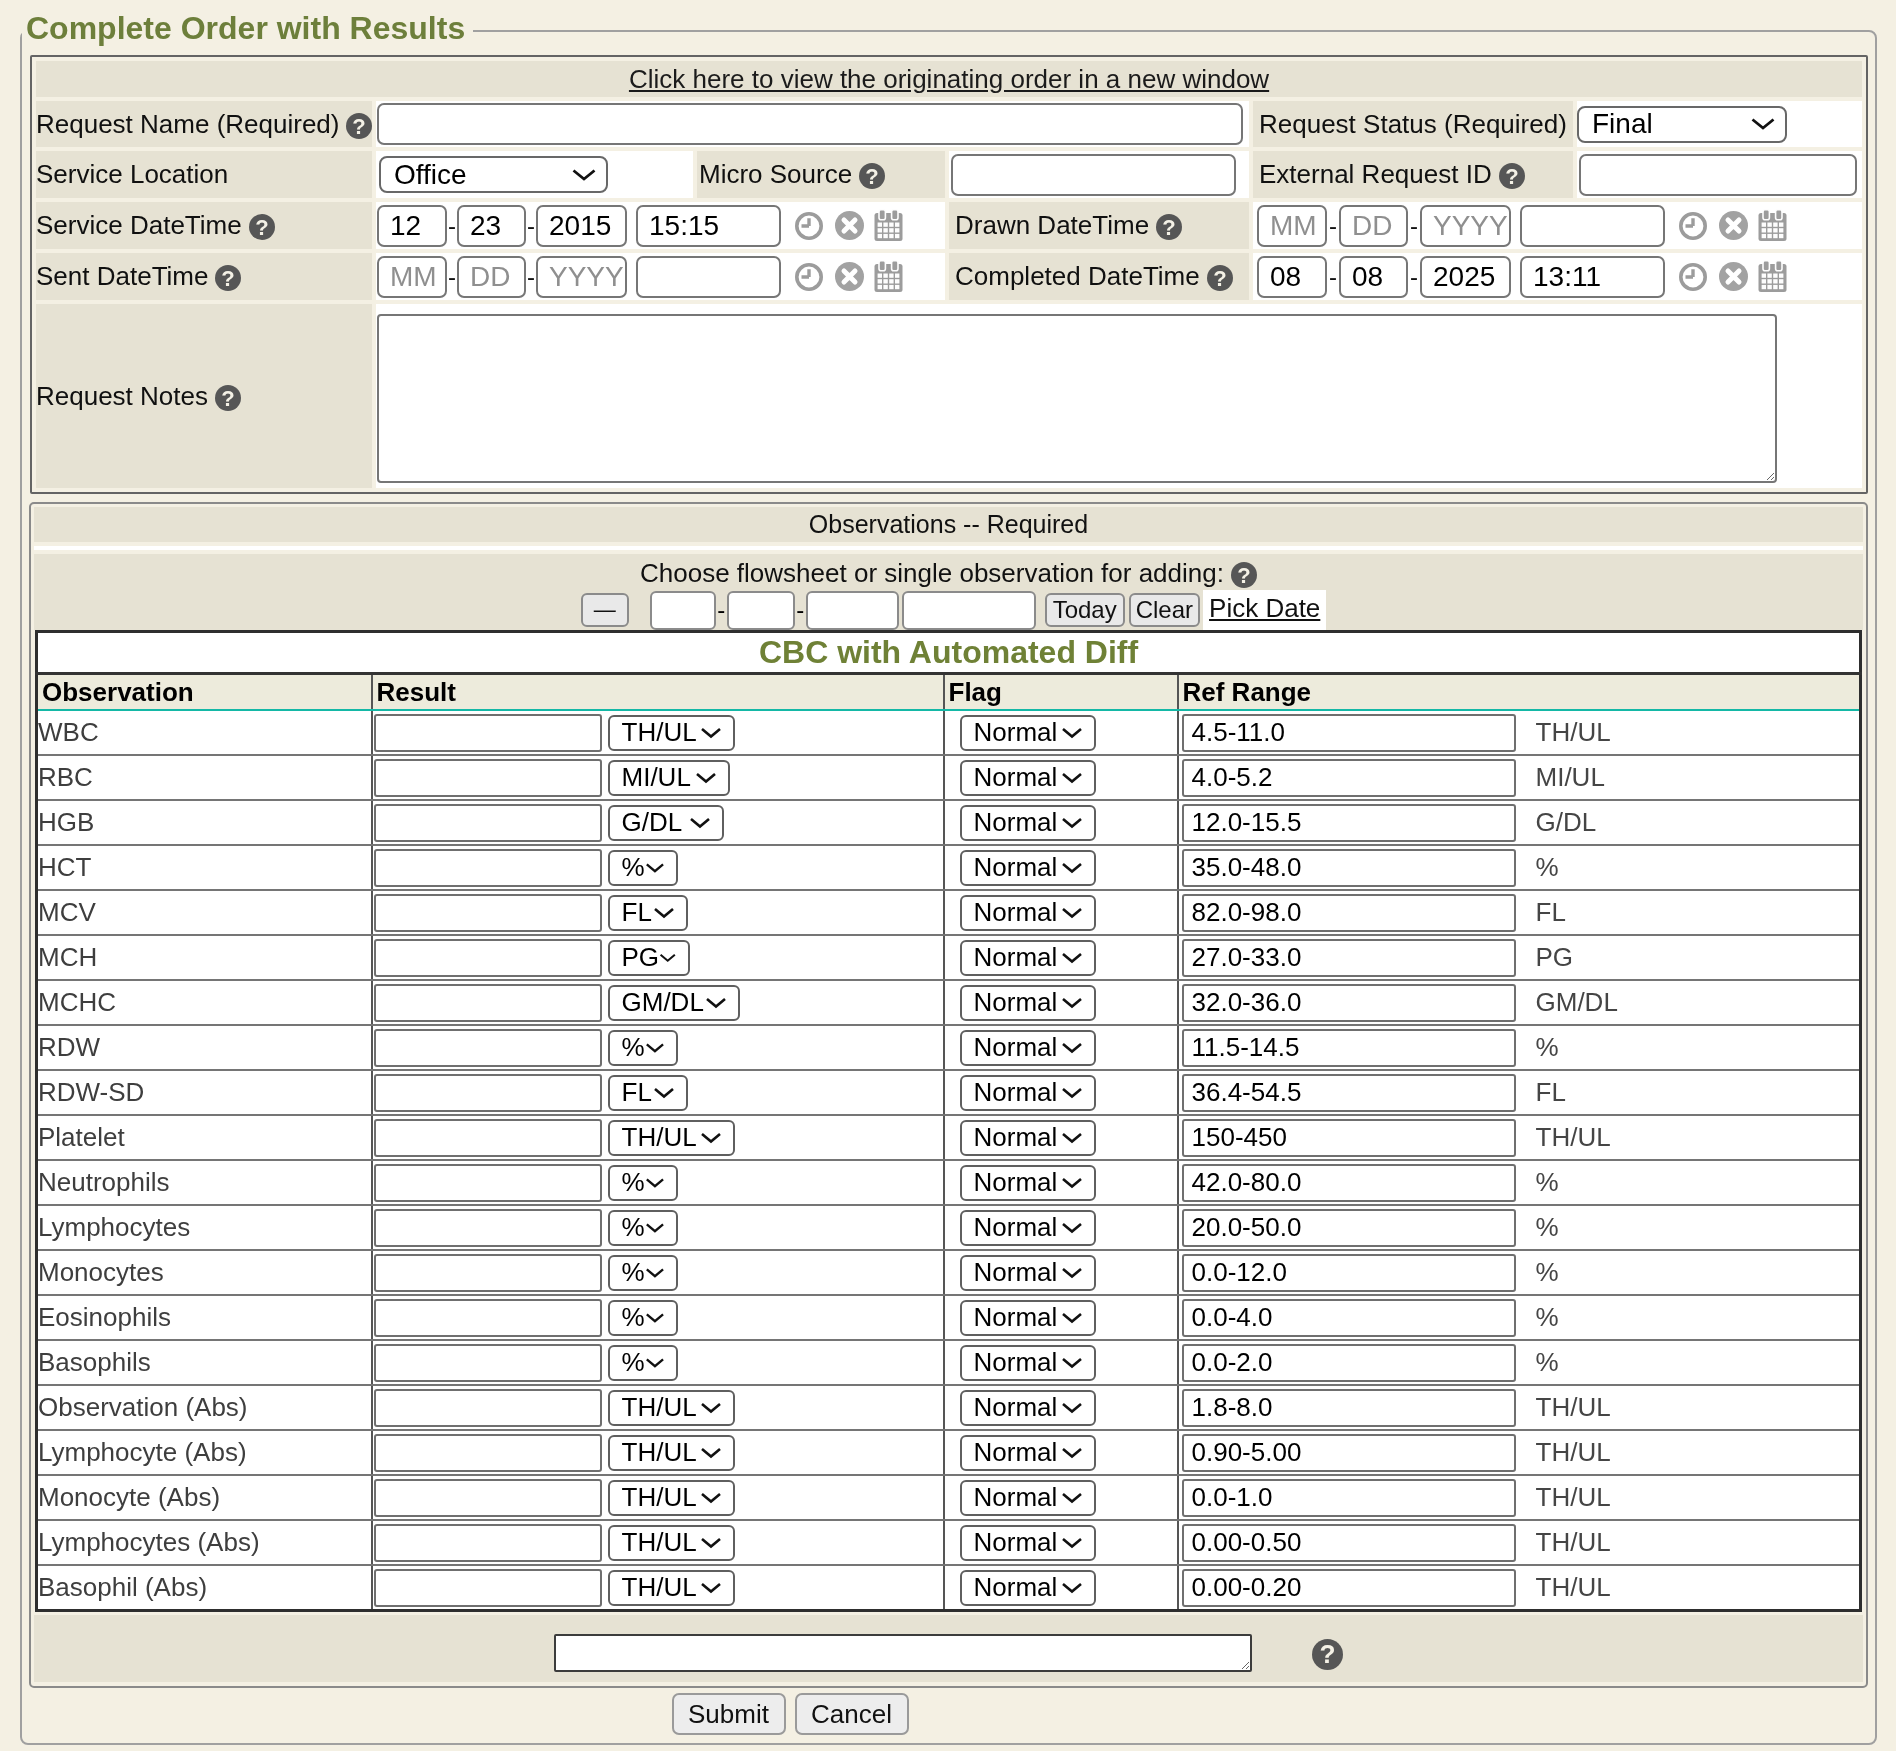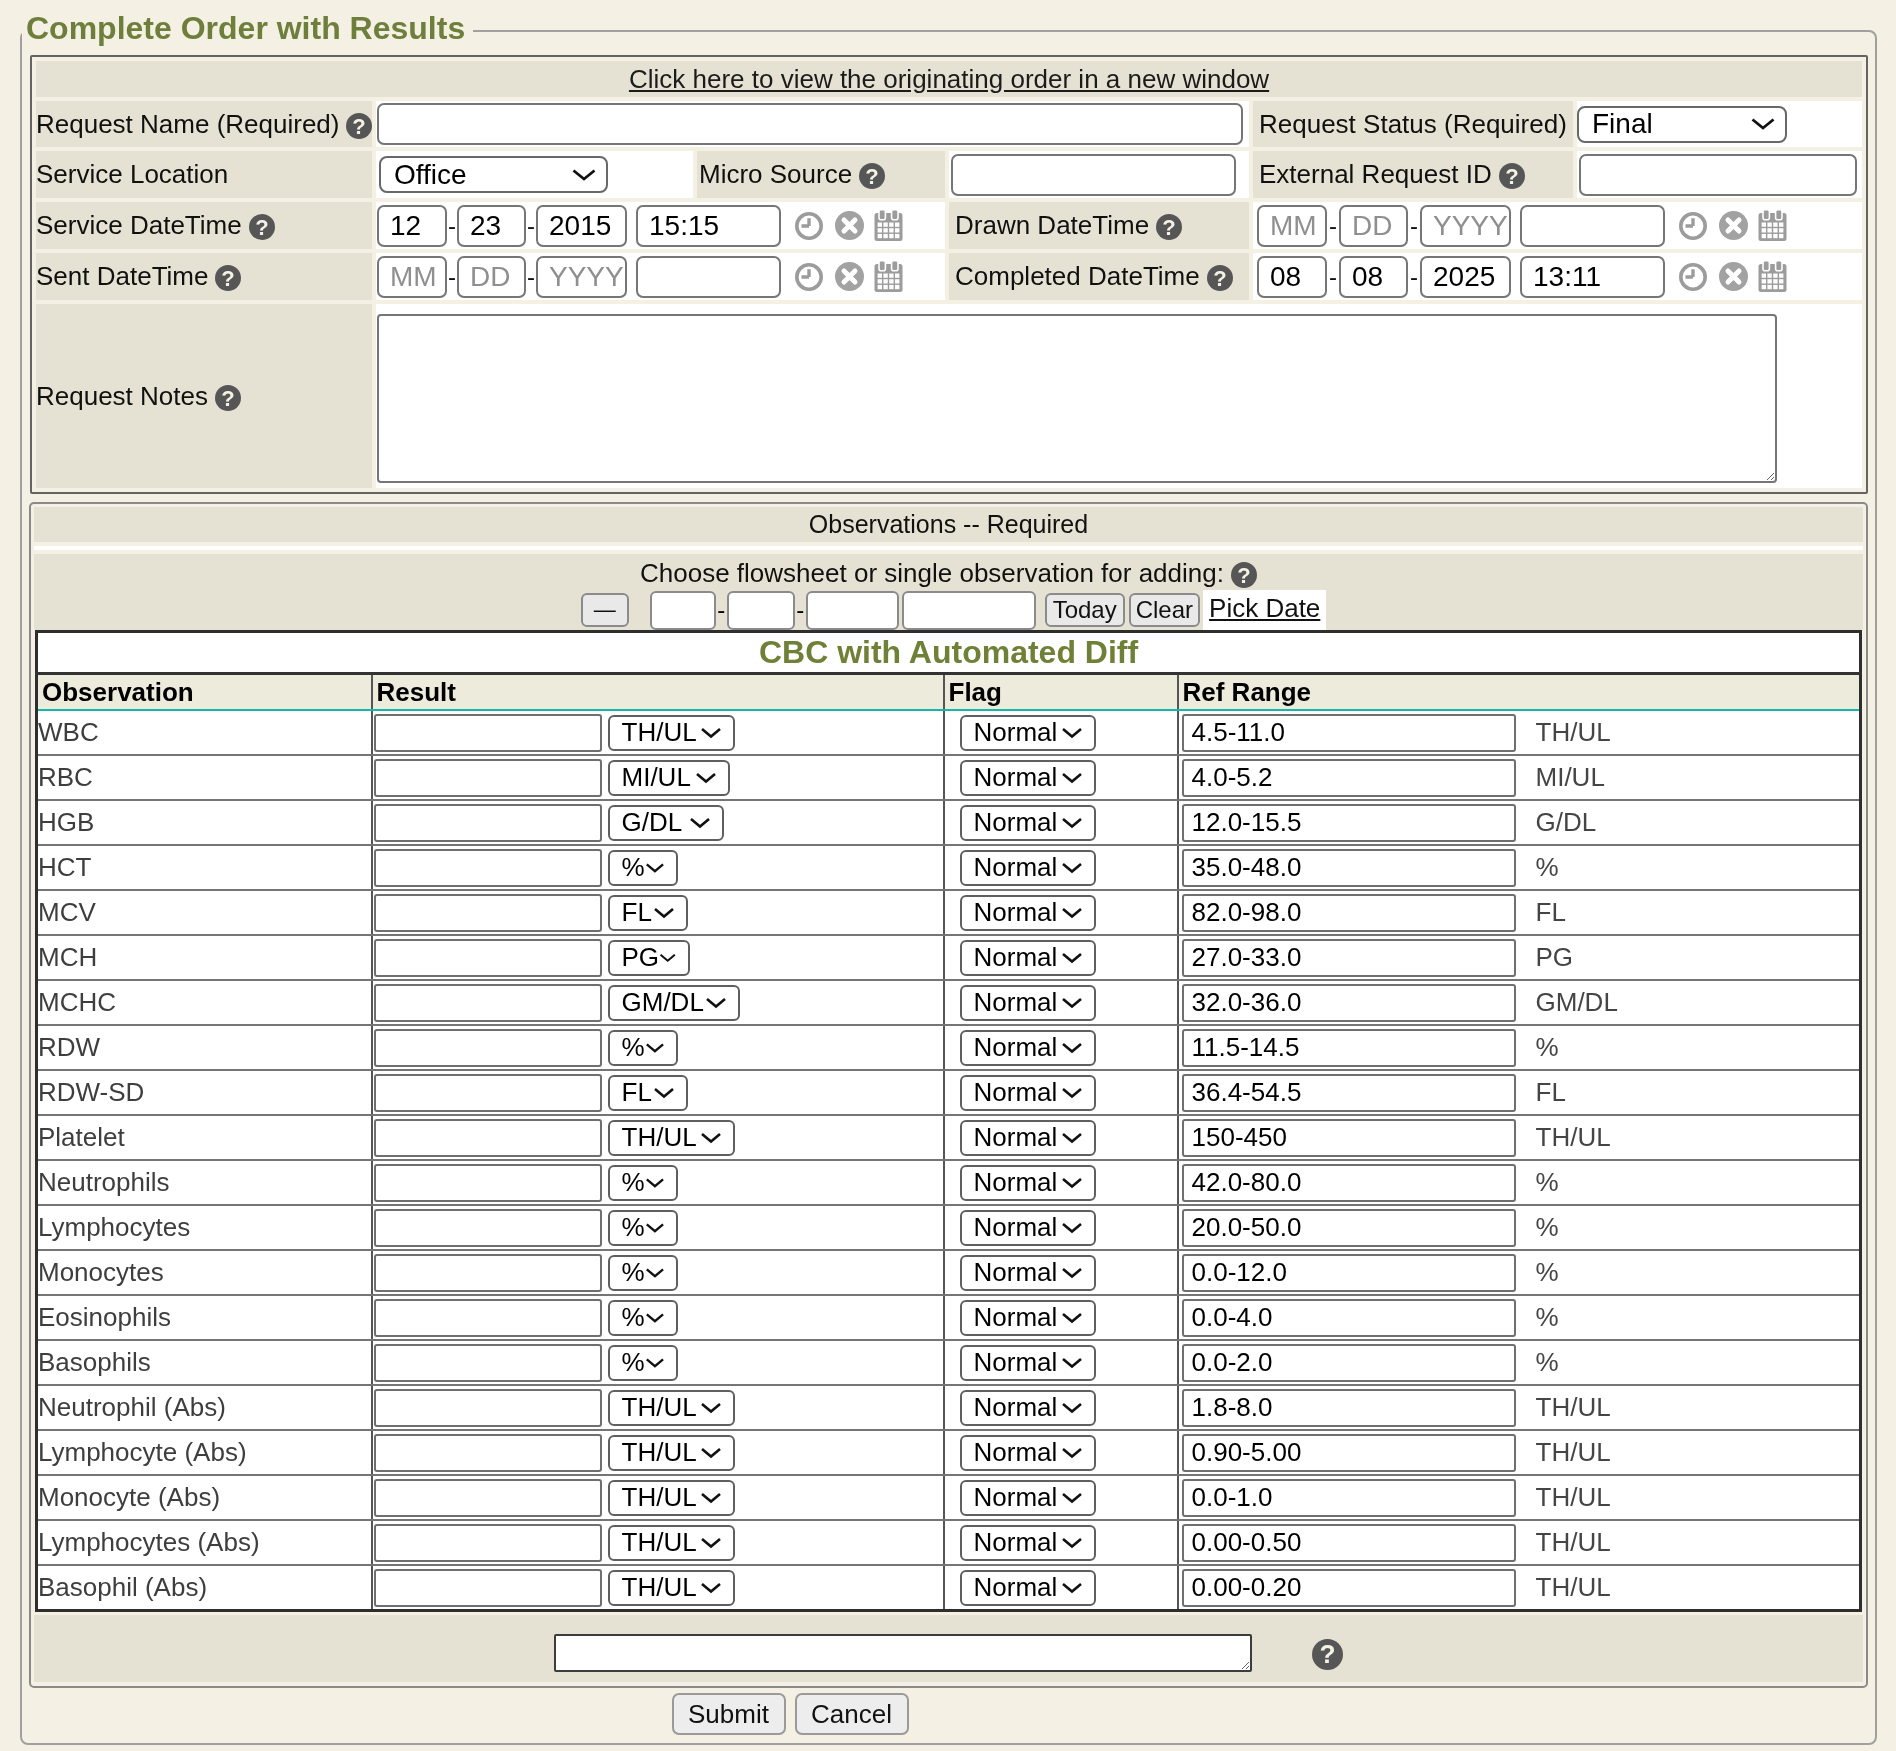--- a/index.html
+++ b/index.html
@@ -563,21 +563,21 @@
             </span></td>
           <td class="vb"><span class="us" style="width:136px;margin-left:15px">
               <span class="seltx">Normal</span>
               <svg class="chev" width="22" height="12" viewBox="0 0 22 12">
                 <path d="M2 2 L11 9.5 L20 2" fill="none" stroke="#111" stroke-width="2.6"></path>
               </svg>
             </span></td>
           <td class="vb"><input class="rr" value="0.0-2.0" style=""><span class="unit">%</span></td>
         </tr>
         <tr class="dr">
-          <td class="obs">Neutrophil (Abs)</td>
+          <td class="obs">Observation (Abs)</td>
           <td class="vb"><input class="ri" style=""><span class="us" style="width:127px;margin-left:6px">
               <span class="seltx">TH/UL</span>
               <svg class="chev" width="22" height="12" viewBox="0 0 22 12">
                 <path d="M2 2 L11 9.5 L20 2" fill="none" stroke="#111" stroke-width="2.6"></path>
               </svg>
             </span></td>
           <td class="vb"><span class="us" style="width:136px;margin-left:15px">
               <span class="seltx">Normal</span>
               <svg class="chev" width="22" height="12" viewBox="0 0 22 12">
                 <path d="M2 2 L11 9.5 L20 2" fill="none" stroke="#111" stroke-width="2.6"></path>

